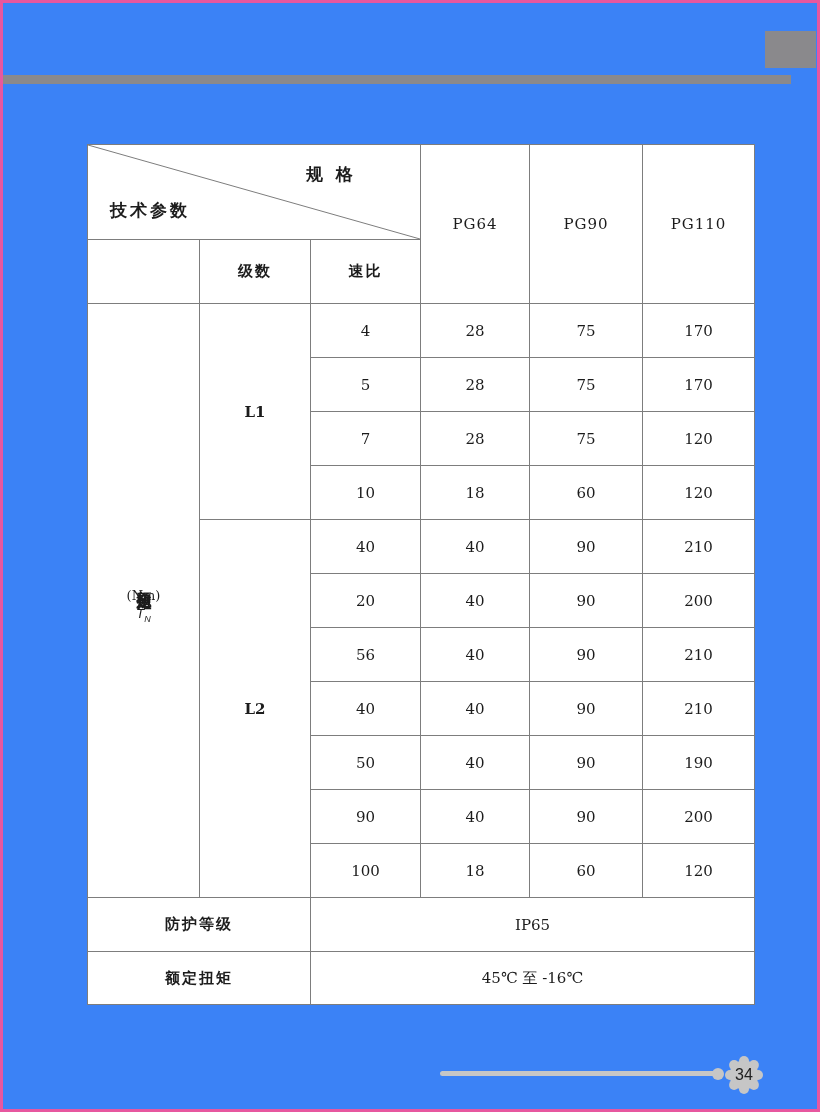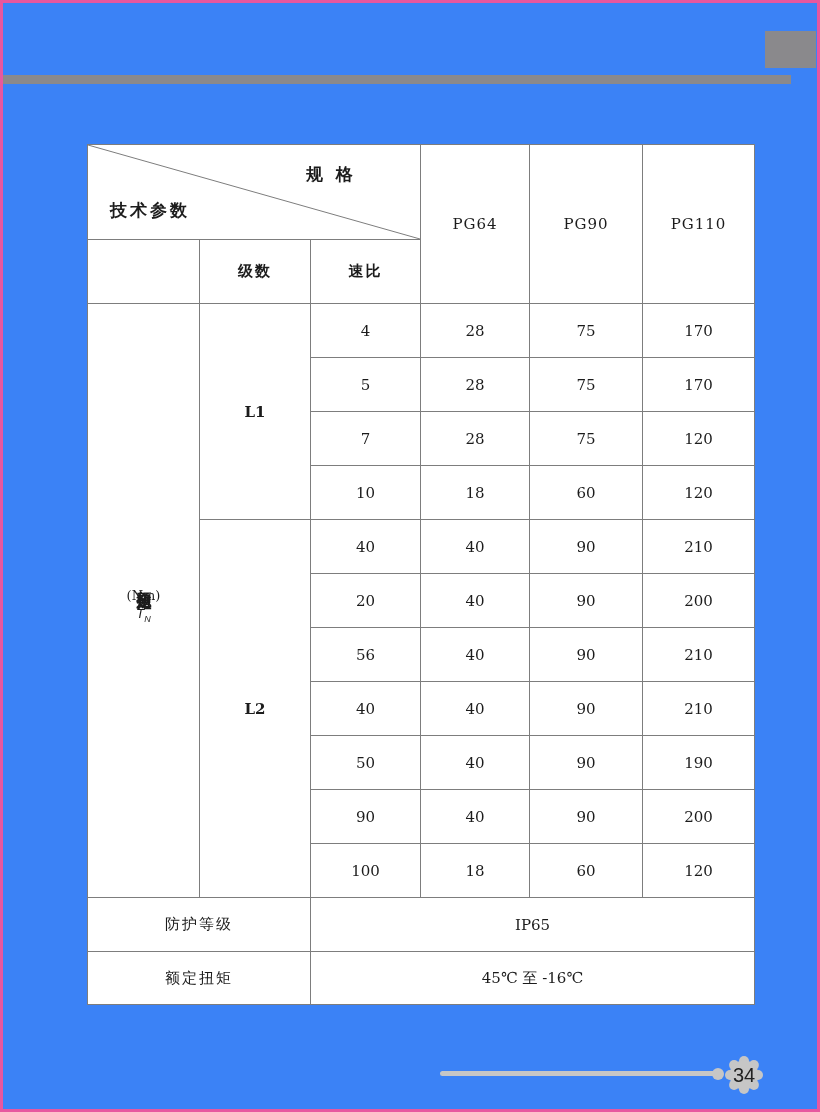--- a/index.html
+++ b/index.html
@@ -94,21 +94,21 @@
     writing-mode:vertical-rl; text-orientation:upright;
     font-family:"Liberation Sans", sans-serif;
     font-weight:bold; font-size:15px; letter-spacing:2px;
   }
   .torque-unit { font-family:"DejaVu Serif", serif; font-size:13px; }
   .torque-symbol { font-family:Liberation Sans, sans-serif; font-style:italic; font-size:13px; }
   .torque-symbol sub { font-size:9px; font-style:italic; }
 
   td.foot-label {
     font-family:"Liberation Sans", sans-serif;
-    font-weight:normal; font-size:16px; letter-spacing:2px;
+    font-weight:bold; font-size:16px; letter-spacing:2px;
   }
   td.foot-value { font-family:"DejaVu Serif", serif; font-size:15px; }
 
   
   .footer-rule {
     position:absolute;
     left:440px; top:1071px;
     width:278px; height:5px;
     background:#c6c6c6; border-radius:3px;
   }
@@ -121,21 +121,21 @@
   .page-badge {
     position:absolute;
     left:723px; top:1054px;
     width:42px; height:42px;
   }
   .page-badge svg { position:absolute; inset:0; }
   .page-badge .num {
     position:absolute; inset:0;
     display:flex; align-items:center; justify-content:center;
     font-family:"Liberation Sans", sans-serif;
-    font-size:20px; color:#222222;
+    font-size:16px; color:#222222;
   }
 </style>
 </head>
 <body>
 
 <div class="page">
   <div class="frame"></div>
   <div class="top-bar"></div>
   <div class="top-square"></div>
 

